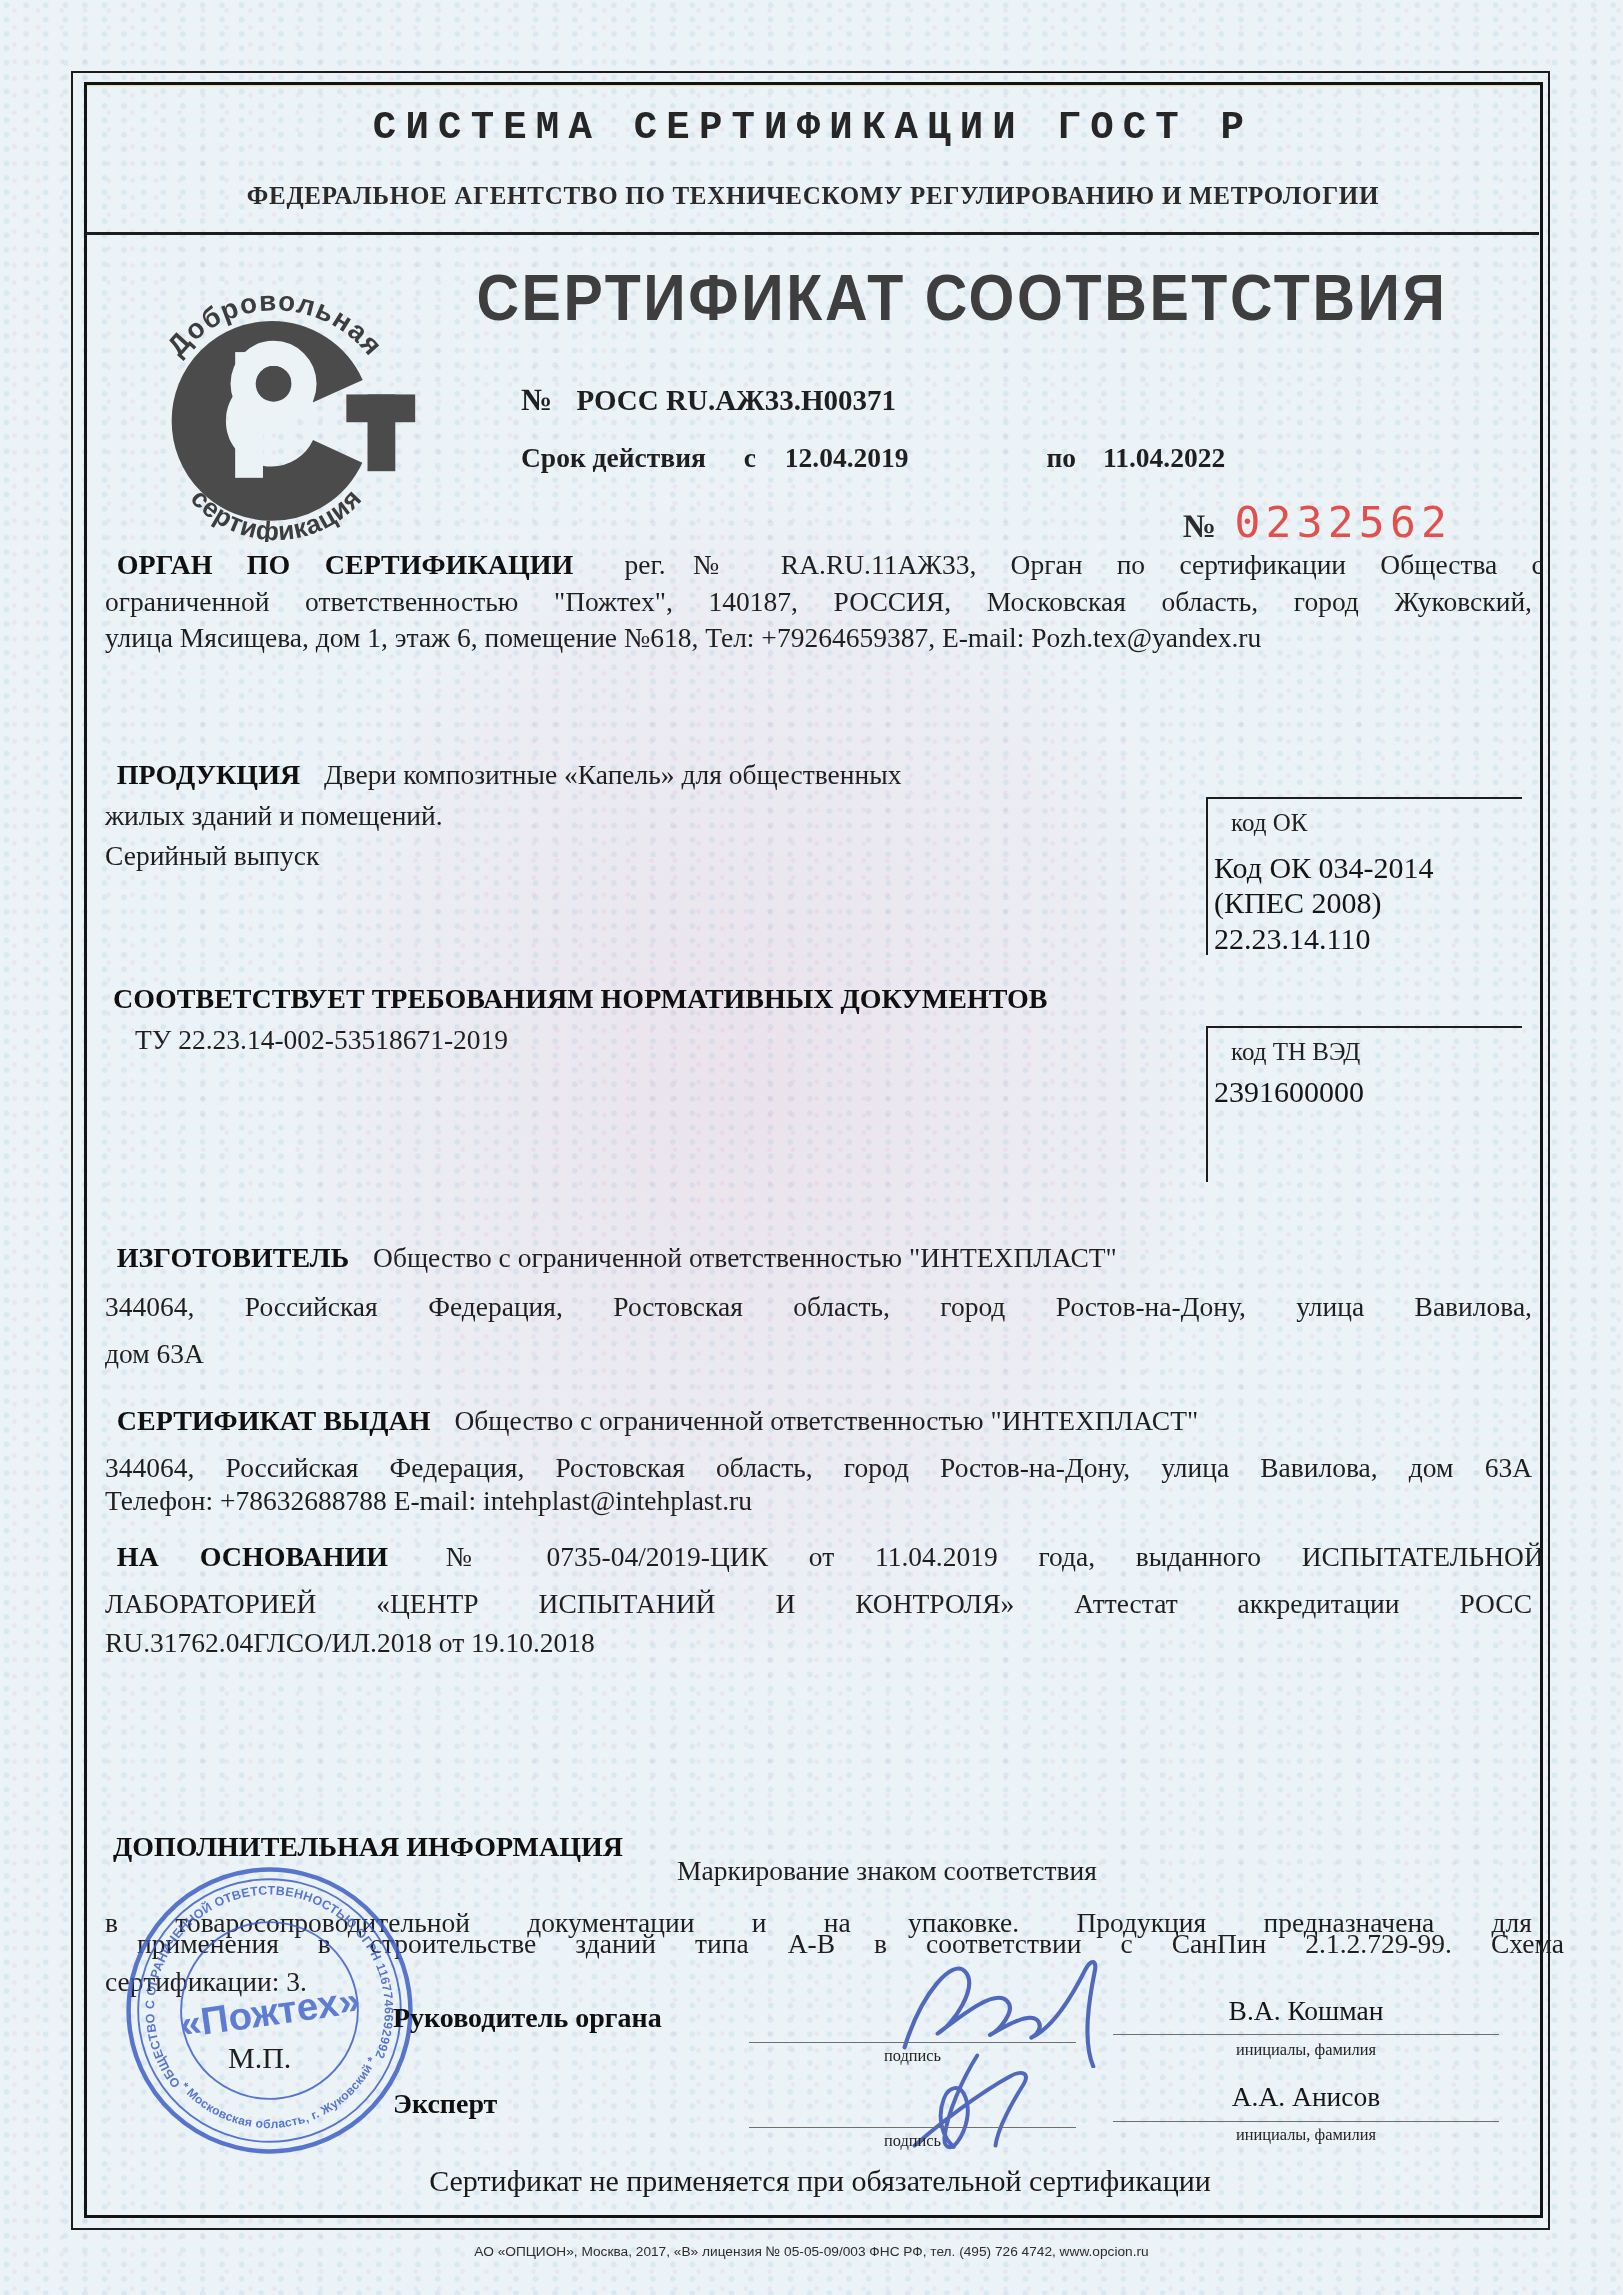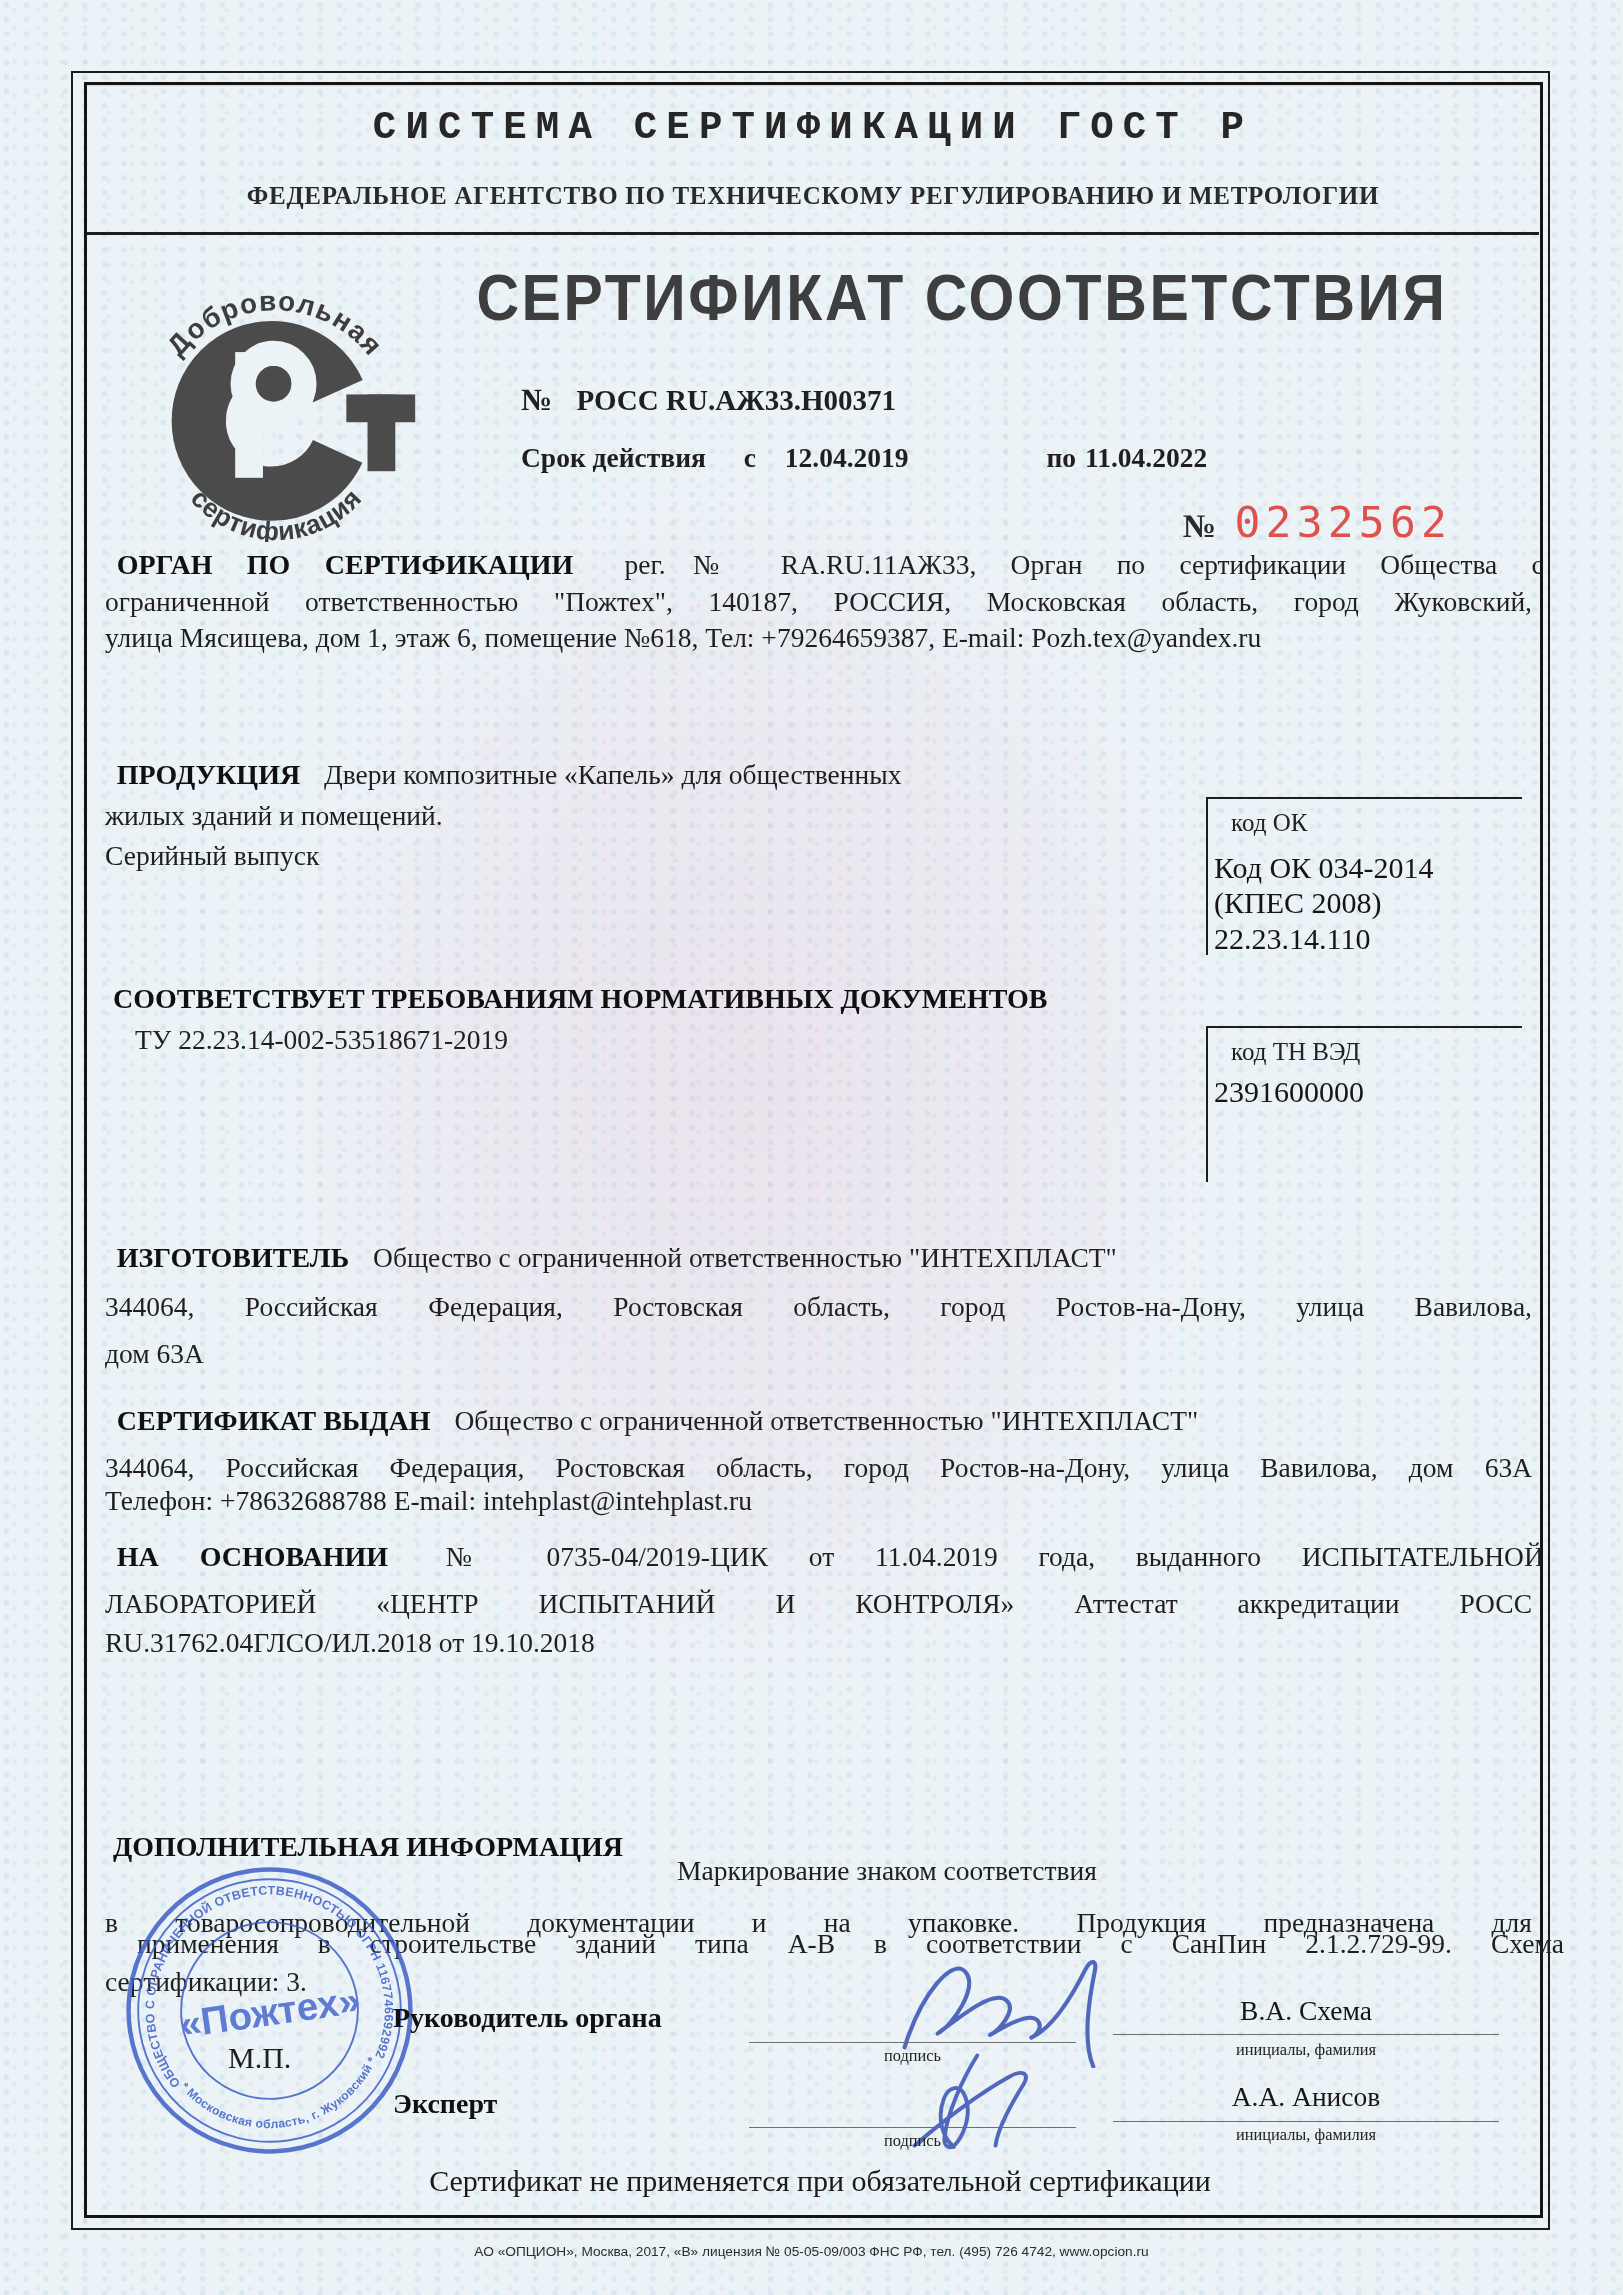--- a/index.html
+++ b/index.html
@@ -89,21 +89,21 @@
   <div class="abs certno serif b nowrap">
     <span class="num-sign">№</span>
     <span class="gap">РОСС RU.АЖ33.Н00371</span>
   </div>
 
   <div class="abs validity serif b nowrap">
     <span>Срок действия</span>
     <span style="margin-left:31px">с</span>
     <span style="margin-left:22px">12.04.2019</span>
     <span style="margin-left:131px">по</span>
-    <span style="margin-left:2px">11.04.2022</span>
+    <span style="margin-left:20px">11.04.2022</span>
   </div>
 
   <div class="abs blankno nowrap">
     <span class="ns serif">№</span>
     <span class="digits mono">0232562</span>
   </div>
 
   <div class="abs bodyline just" style="top:549px;padding-left:11.8px;">
     <span class="lbl">ОРГАН ПО СЕРТИФИКАЦИИ</span>
     <span class="gap">рег.№ RA.RU.11АЖ33, Орган по сертификации Общества с</span>
@@ -180,21 +180,21 @@
     </text>
     <text x="235" y="258" font-size="60" font-weight="bold" fill="#4566cd" text-anchor="middle" font-family="Liberation Serif, serif">«Пожтех»</text>
   </svg>
 
   <div class="abs sigrole serif nowrap" style="left:393px;top:2002px;">Руководитель органа</div>
   <svg class="abs" style="left:880px;top:1944px;" width="242" height="124" viewBox="0 0 340 180">
     <path class="sig-ink" d="M30 150 C 55 70, 100 20, 118 40 C 138 62, 100 118, 78 130 C 115 102, 160 66, 178 82 C 194 96, 166 126, 154 132 C 178 118, 210 100, 222 110 C 232 119, 222 132, 214 136 C 240 124, 268 86, 292 38 C 300 22, 310 22, 306 40 C 298 80, 288 140, 304 178"></path>
   </svg>
   <div class="abs line" style="left:749px;top:2016px;width:327px;height:26px;"></div>
   <div class="abs sigcap serif" style="left:749px;top:2046px;width:327px;">подпись</div>
-  <div class="abs signame serif nowrap" style="left:1113px;top:1995px;width:386px;">В.А. Схема</div>
+  <div class="abs signame serif nowrap" style="left:1113px;top:1995px;width:386px;">В.А. Кошман</div>
   <div class="abs line" style="left:1113px;top:2008px;width:386px;height:26px;"></div>
   <div class="abs sigcap serif" style="left:1113px;top:2040px;width:386px;">инициалы, фамилия</div>
 
   <div class="abs sigrole serif nowrap" style="left:393px;top:2088px;">Эксперт</div>
   <svg class="abs" style="left:874px;top:2049px;" width="196" height="111" viewBox="0 0 280 170">
     <path class="sig-ink" d="M148 10 C 124 48, 102 100, 98 134 C 96 152, 108 156, 118 142 C 132 122, 138 94, 130 74 C 122 52, 104 58, 97 76 C 86 104, 94 134, 112 150 M 52 148 C 88 116, 150 68, 198 42 C 218 31, 229 38, 219 54 C 204 78, 180 118, 176 148"></path>
   </svg>
   <div class="abs line" style="left:749px;top:2101px;width:327px;height:26px;"></div>
   <div class="abs sigcap serif" style="left:749px;top:2131px;width:327px;">подпись</div>
   <div class="abs signame serif nowrap" style="left:1113px;top:2081px;width:386px;">А.А. Анисов</div>

